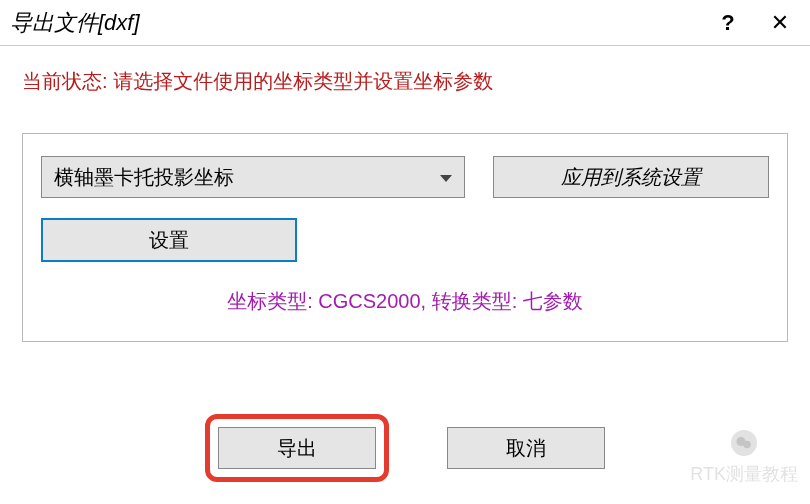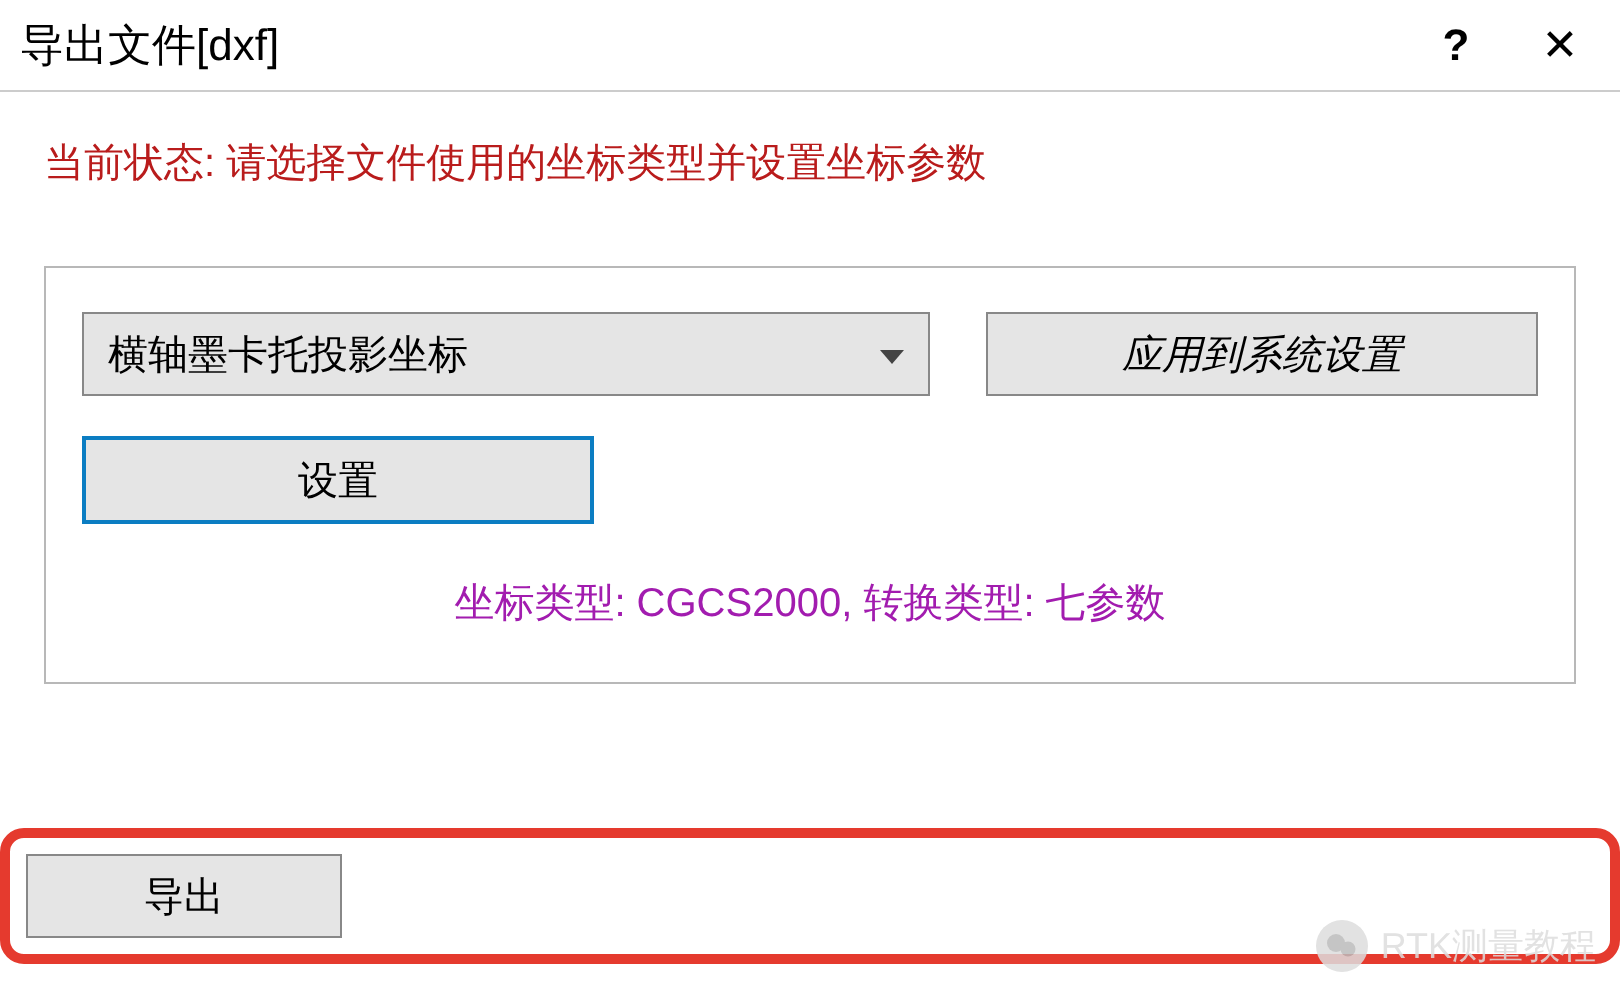--- a/index.html
+++ b/index.html
@@ -14,21 +14,21 @@
   }
   .titlebar {
     height: 46px;
     display: flex;
     align-items: center;
     padding: 0 4px 0 10px;
     border-bottom: 1px solid #ccc;
     font-size: 22px;
     color: #000;
   }
-  .titlebar .title { flex: 1; }
+  .titlebar .title { flex: 1; font-style: italic; }
   .titlebar .help-btn {
     width: 52px;
     text-align: center;
     font-size: 22px;
     font-weight: bold;
     cursor: default;
   }
   .titlebar .close-btn {
     width: 52px;
     text-align: center;
@@ -108,21 +108,20 @@
     text-align: center;
   }
   .bottom-buttons {
     position: absolute;
     bottom: 22px;
     left: 0;
     width: 100%;
     display: flex;
     justify-content: center;
     gap: 58px;
-    flex-direction: column;
   }
   .export-wrap {
     border: 5px solid #e53a2e;
     border-radius: 12px;
     padding: 8px;
   }
   .btn-export, .btn-cancel {
     width: 158px;
     height: 42px;
     border: 1px solid #888;
@@ -139,20 +138,21 @@
   .watermark {
     position: absolute;
     right: 12px;
     bottom: 18px;
     display: flex;
     align-items: center;
     gap: 6px;
     color: #ddd;
     font-size: 18px;
     opacity: 0.85;
+    flex-direction: column;
   }
   .wm-icon {
     width: 26px; height: 26px;
     border-radius: 50%;
     background: #ddd;
     display: flex;
     align-items: center;
     justify-content: center;
   }
   .wm-icon svg { width: 18px; height: 18px; }
@@ -191,20 +191,25 @@
     <div class="info-line">坐标类型: CGCS2000, 转换类型: 七参数</div>
   </fieldset>
 </div>
 
 <div class="bottom-buttons">
   <div class="export-wrap">
     <div class="btn-export">
       <span>导出</span>
     </div>
   </div>
+  <div class="cancel-wrap">
+    <div class="btn-cancel">
+      <span>取消</span>
+    </div>
+  </div>
 </div>
 
 <div class="watermark">
   <span class="wm-icon">
     <svg viewBox="0 0 24 24" fill="#bbb">
         <circle cx="8" cy="10" r="6"></circle>
         <circle cx="16" cy="14" r="5"></circle>
       </svg>
   </span>
   <span>RTK测量教程</span>

